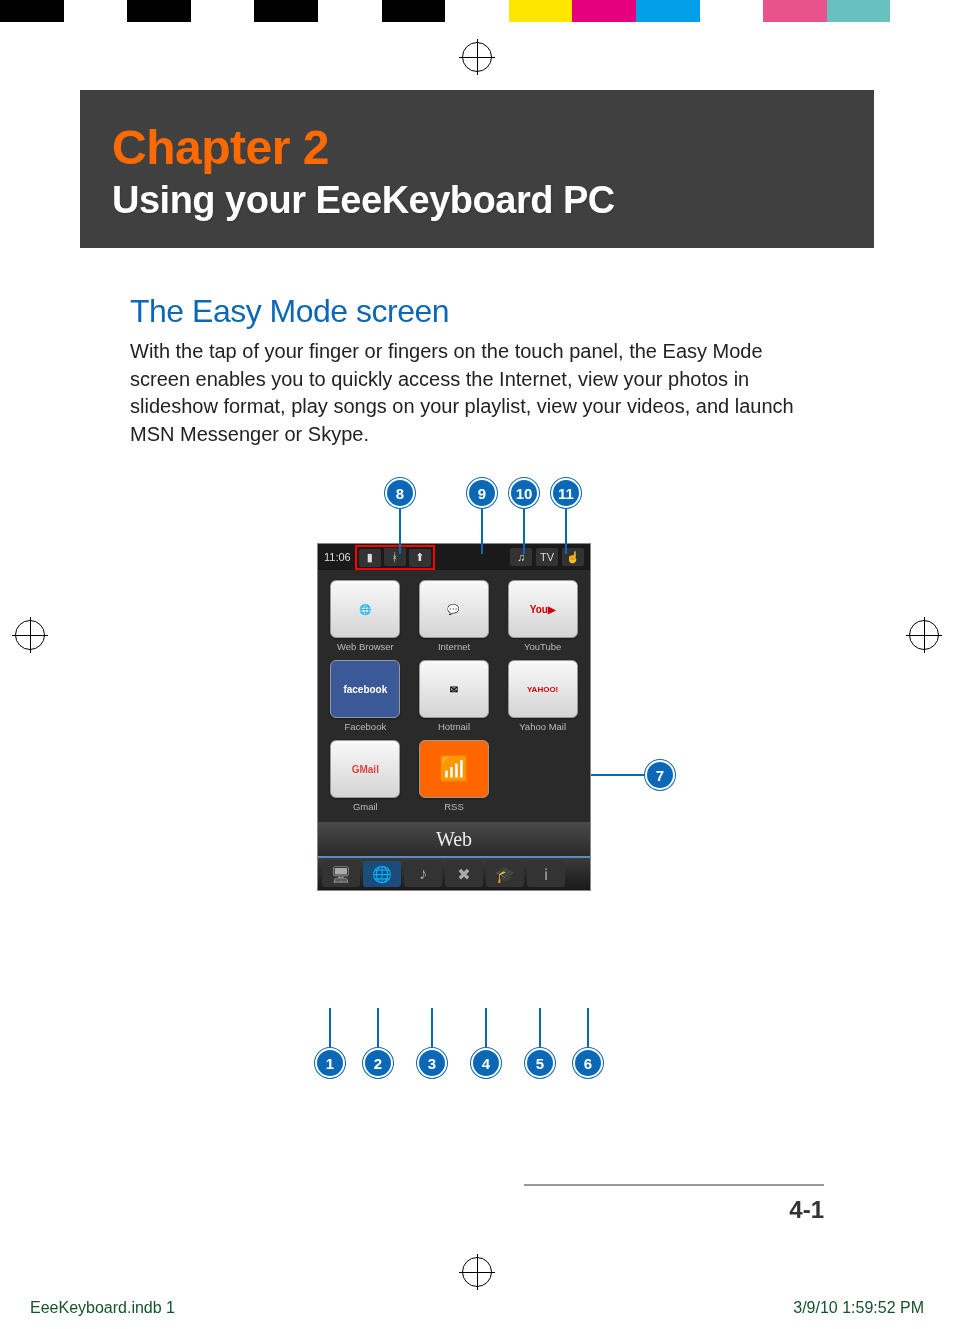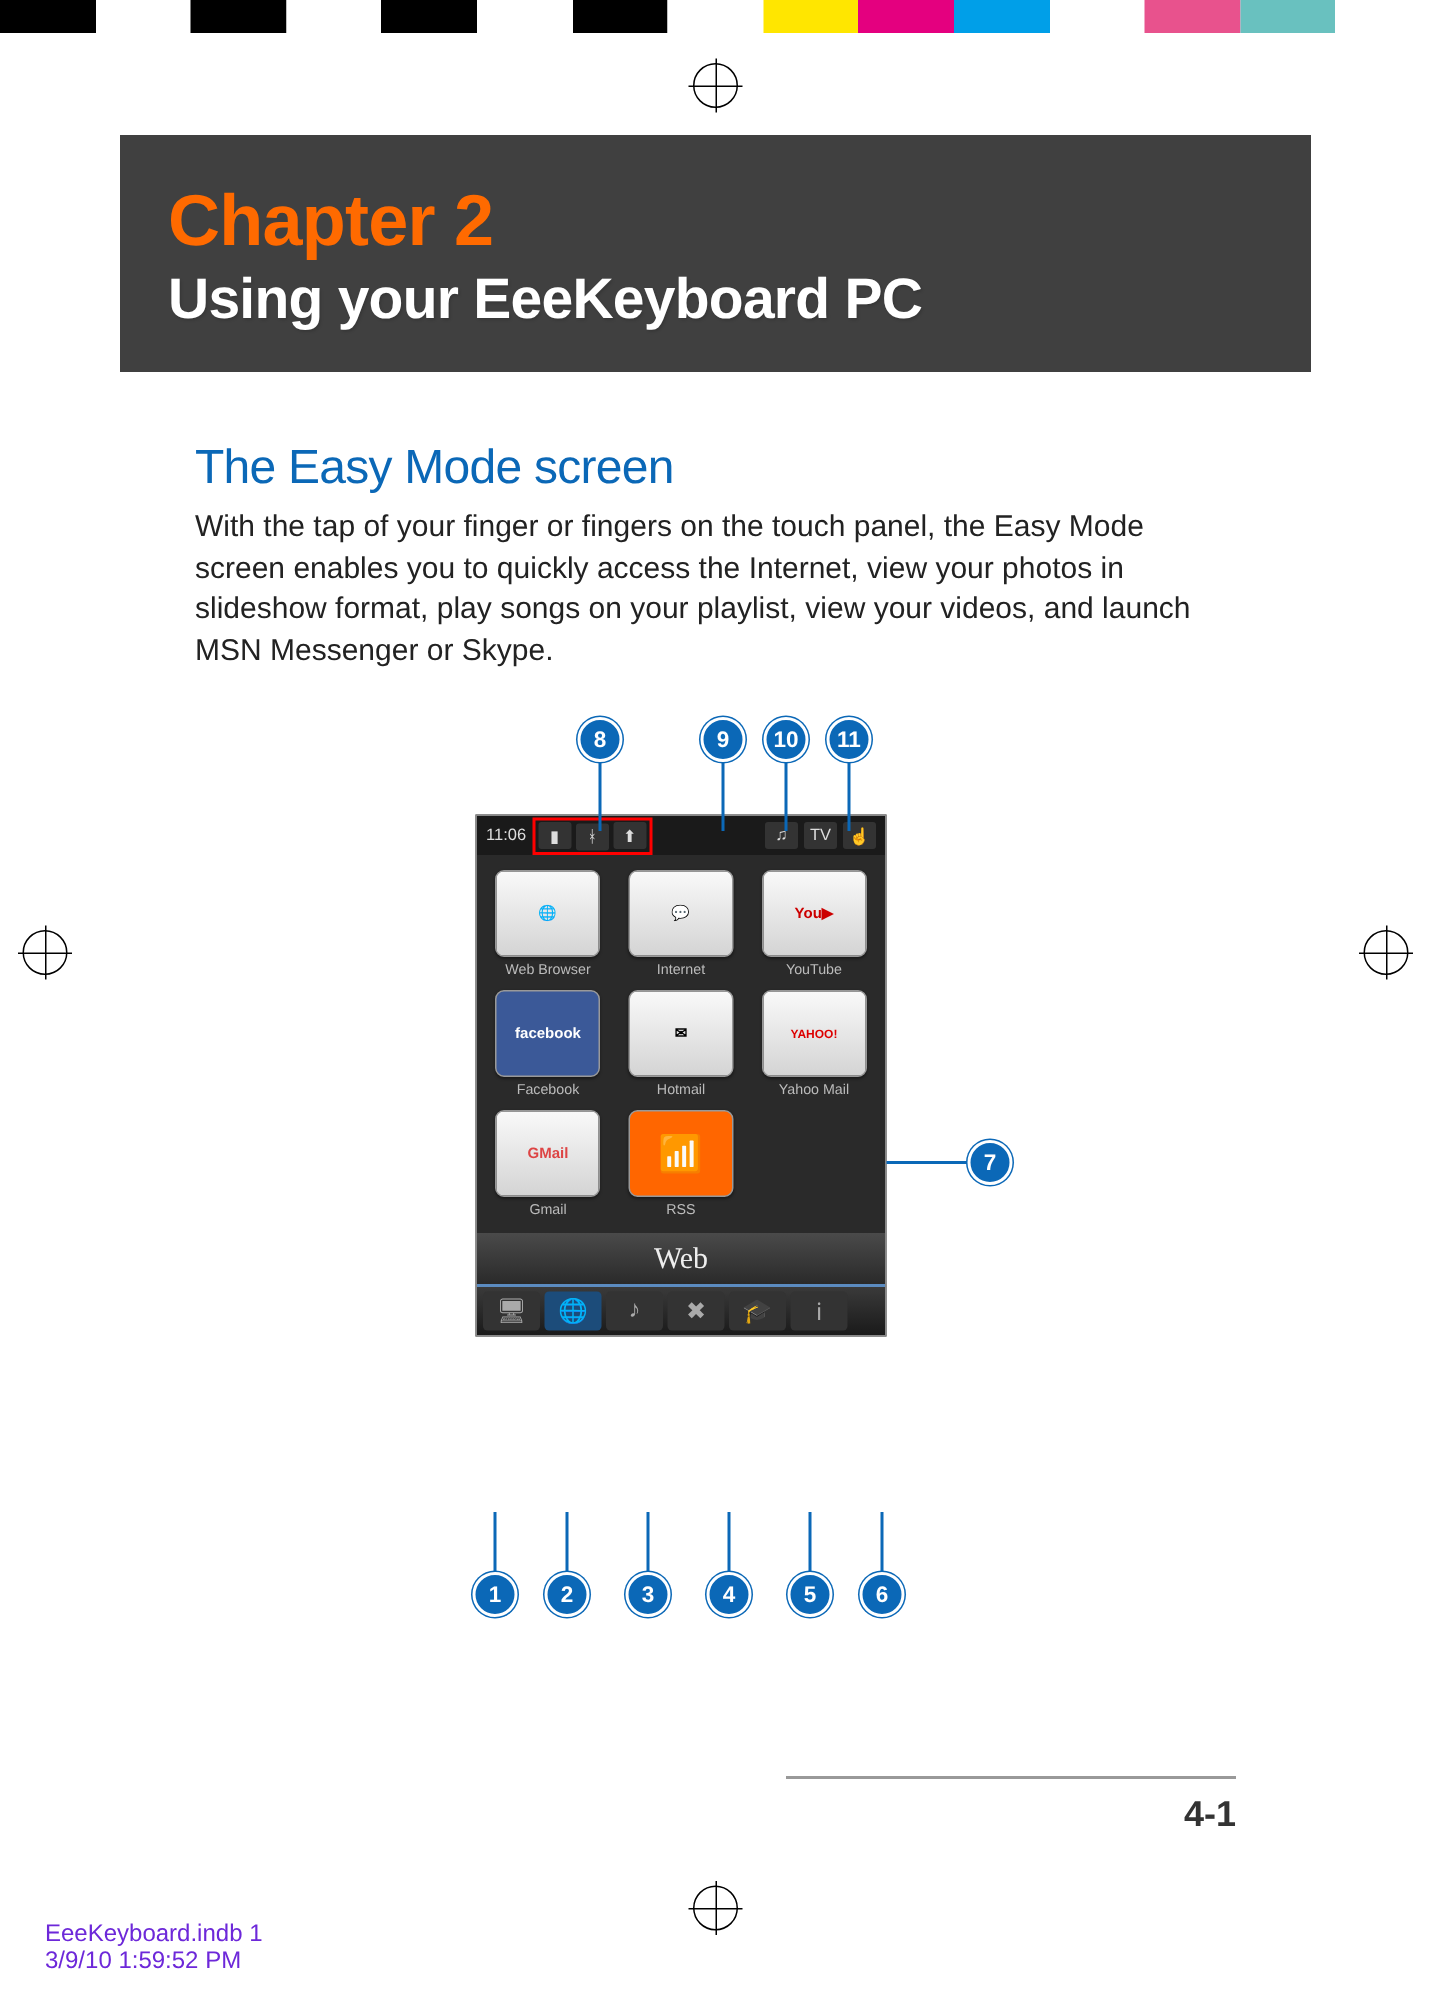--- a/index.html
+++ b/index.html
@@ -96,21 +96,21 @@
     border: 2px solid #fff; box-shadow: 0 0 0 1px #0b68b7;
   }
   .leader { position: absolute; background: #0b68b7; z-index: 2; }
   .page-num-bar {
     position: absolute; right: 50px; bottom: 20px; width: 300px;
     border-top: 2px solid #999; padding-top: 10px; text-align: right;
     font-size: 24px; font-weight: bold; color: #333;
   }
   .slug {
     position: absolute; bottom: 12px; left: 30px; right: 30px;
-    font-family: Arial; font-size: 16px; color: #6d28d9; display: flex; justify-content: space-between; flex-direction: column;
+    font-family: Arial; font-size: 16px; color: #14532d; display: flex; justify-content: space-between;
   }
 </style>
 </head>
 <body>
 
 <div class="colorbar">
   <div style="background:#000"></div>
     <div style="background:#fff"></div>
   <div style="background:#000"></div>
     <div style="background:#fff"></div>

